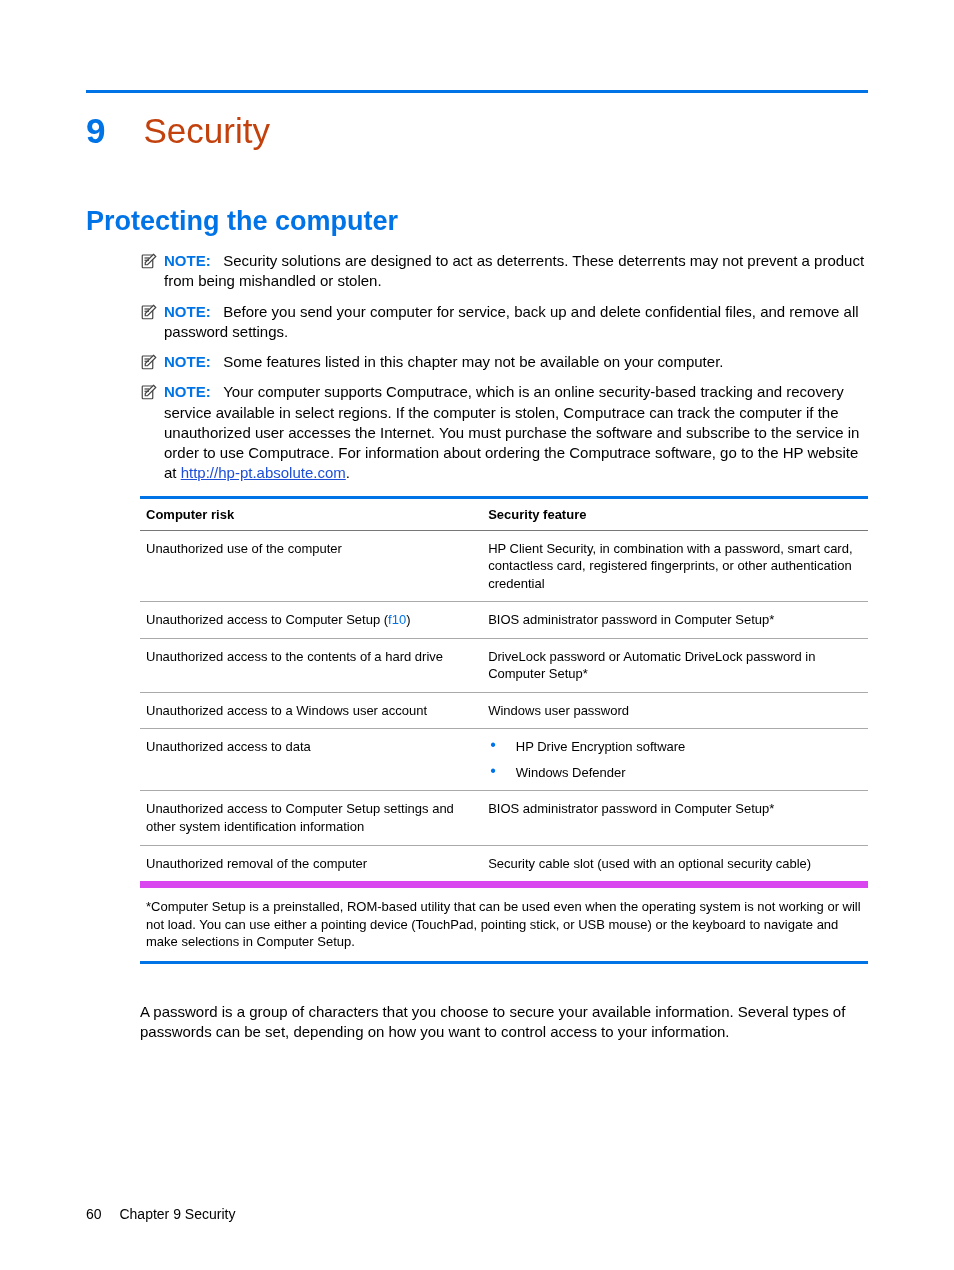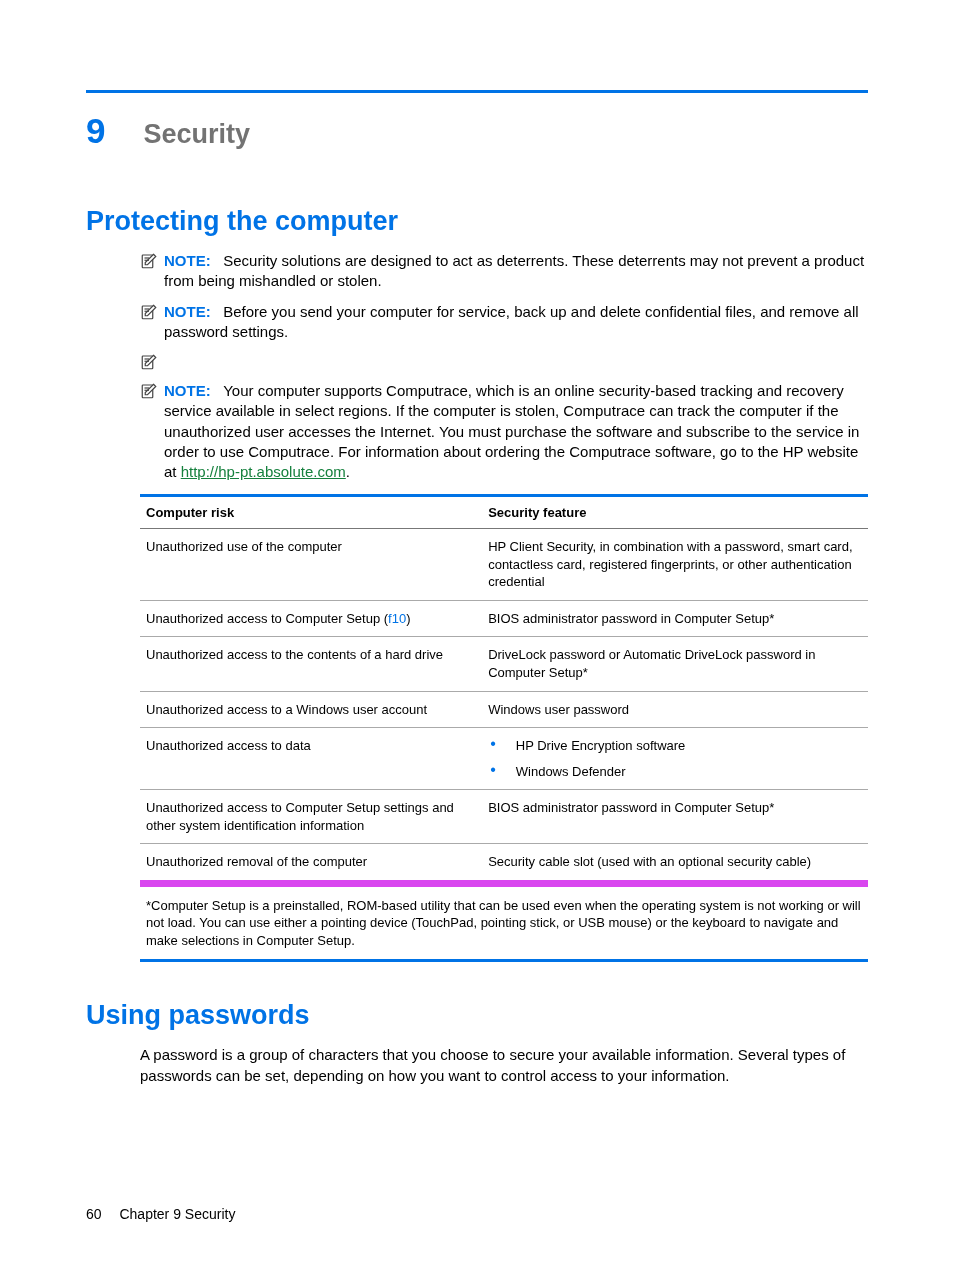--- a/index.html
+++ b/index.html
@@ -25,23 +25,23 @@
     align-items: baseline;
     margin-bottom: 55px;
   }
   .chapter-number {
     font-size: 35px;
     font-weight: bold;
     color: #0073e6;
     margin-right: 38px;
   }
   .chapter-title {
-    font-size: 27px;
-    font-weight: bold;
-    color: #737373;
+    font-size: 35px;
+    font-weight: normal;
+    color: #c2410c;
   }
   h2.section {
     font-size: 27px;
     font-weight: bold;
     color: #0073e6;
     margin: 0 0 14px 0;
   }
   .body-indent {
     margin-left: 54px;
   }
@@ -69,21 +69,21 @@
   .note-text {
     font-size: 15px;
     line-height: 1.35;
   }
   .note-label {
     font-weight: bold;
     color: #0073e6;
     text-align: center;
   }
   a.link {
-    color: #15803d;
+    color: #1d4ed8;
     text-decoration: underline;
   }
   .f10 {
     color: #0073e6;
   }
   table.security-table {
     width: 100%;
     border-collapse: collapse;
     margin-top: 12px;
     margin-bottom: 6px;
@@ -184,20 +184,23 @@
 
     <div class="note-block">
       <span class="note-icon">
         <svg viewBox="0 0 24 24" fill="none" stroke="#444" stroke-width="1.6">
           <rect x="3" y="4" width="14" height="17" rx="1"></rect>
           <path d="M18 3 L21 6 L10 17 L7 17 L7 14 Z" fill="#fff"></path>
           <line x1="6" y1="8" x2="12" y2="8"></line>
           <line x1="6" y1="11" x2="12" y2="11"></line>
         </svg>
       </span>
+      <div class="note-text">
+        <span class="note-label">NOTE:</span>&nbsp;&nbsp;&nbsp;<span>Some features listed in this chapter may not be available on your computer.</span>
+      </div>
     </div>
 
     <div class="note-block" style="margin-bottom:0;">
       <span class="note-icon">
         <svg viewBox="0 0 24 24" fill="none" stroke="#444" stroke-width="1.6">
           <rect x="3" y="4" width="14" height="17" rx="1"></rect>
           <path d="M18 3 L21 6 L10 17 L7 17 L7 14 Z" fill="#fff"></path>
           <line x1="6" y1="8" x2="12" y2="8"></line>
           <line x1="6" y1="11" x2="12" y2="11"></line>
         </svg>
@@ -250,21 +253,20 @@
         </tr>
         <tr class="last-row">
           <td>Unauthorized removal of the computer</td>
           <td>Security cable slot (used with an optional security cable)</td>
         </tr>
       </tbody>
     </table>
     <div class="table-footnote">*Computer Setup is a preinstalled, ROM-based utility that can be used even when the operating system is not working or will not load. You can use either a pointing device (TouchPad, pointing stick, or USB mouse) or the keyboard to navigate and make selections in Computer Setup.</div>
   </div>
 
-  <h2 class="section">Using passwords</h2>
   <div class="body-indent">
     <p class="body">A password is a group of characters that you choose to secure your available information. Several types of passwords can be set, depending on how you want to control access to your information.</p>
   </div>
 
   <div class="footer">
     <span class="pageno">60</span>
     <span>Chapter 9   Security</span>
   </div>
 
 </div>

